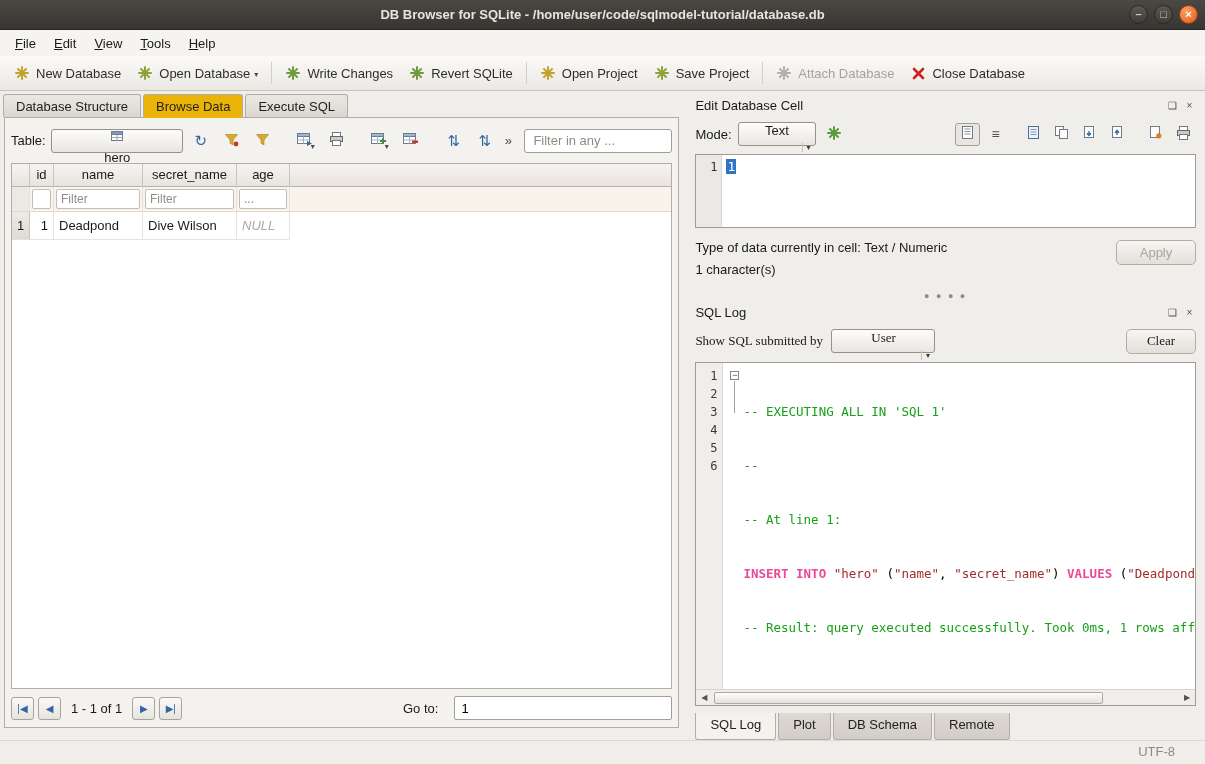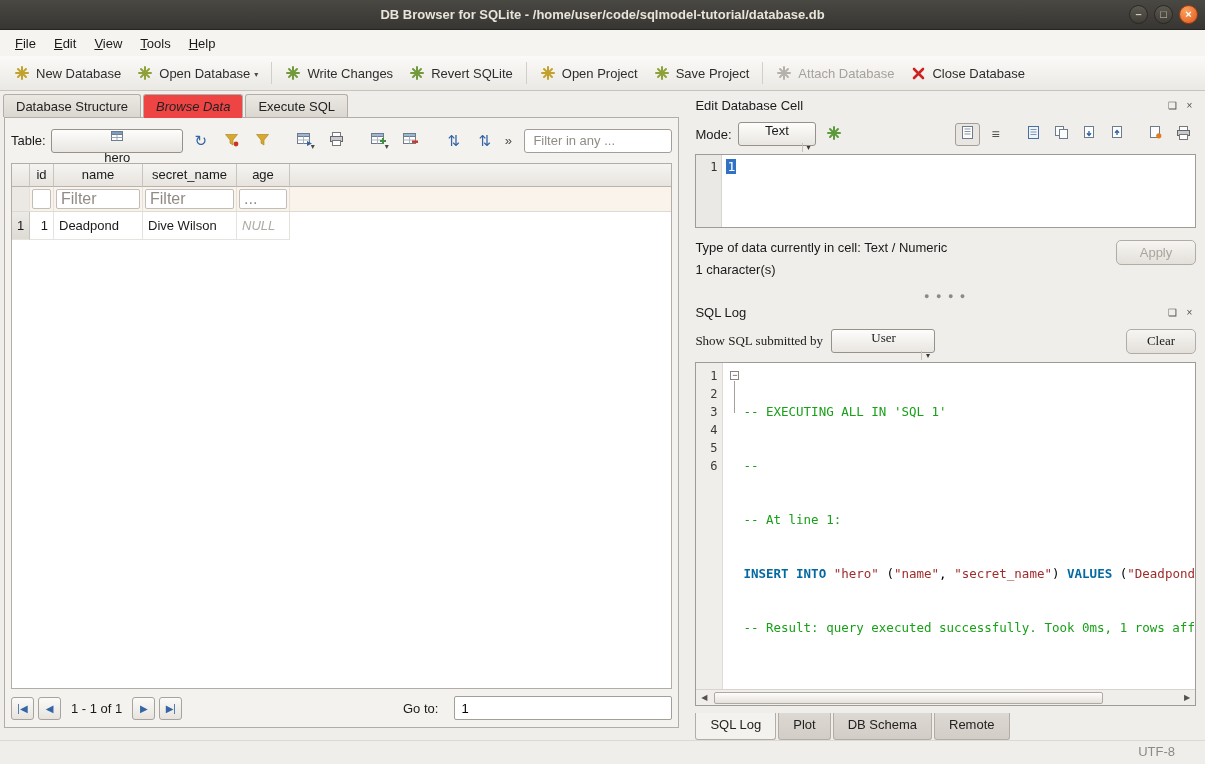--- a/index.html
+++ b/index.html
@@ -39,21 +39,21 @@
   .tb-icon { display:inline-flex; width:16px; height:16px; align-items:center; justify-content:center; }
   
   .main { display:flex; height:649px; }
   .left { width:707px; position:relative; }
   .tabbar { display:flex; padding:3px 0 0 3px; height:26px; }
   .tab {
     padding:4px 12px 4px; margin-right:2px; color:#222;
     background:linear-gradient(#ebe8e3,#dbd7d0); border:1px solid #b2aea7;
     border-bottom:none; border-radius:3px 3px 0 0; position:relative; z-index:1;
   }
-  .tab.active { background:#ef4444; z-index:3; padding-bottom:6px; margin-bottom:-1px;font-style:italic; }
+  .tab.active { background:#eab308; z-index:3; padding-bottom:6px; margin-bottom:-1px; }
   .panel-frame {
     position:absolute; top:26px; left:4px; right:6px; bottom:12px;
     border:1px solid #b2aea7; background:#f4f2ee; z-index:2;
   }
   .controls-row { display:flex; align-items:center; padding:7px 6px 0 6px; height:38px; gap:5px; }
   .label { white-space:nowrap; }
   .combo {
     display:flex; align-items:center; gap:5px; height:24px; padding:0 4px 0 5px;
     border:1px solid #96928b; border-radius:3px;
     background:linear-gradient(#fdfdfc,#e9e6e1);
@@ -71,21 +71,21 @@
   
   .table-area { position:absolute; top:45px; left:6px; right:6px; bottom:38px; border:1px solid #b2aea7; background:#fff; overflow:hidden; }
   .grid-row { display:flex; }
   .hcell {
     height:23px; background:linear-gradient(#f6f4f1,#e7e4df);
     border-right:1px solid #c9c5be; border-bottom:1px solid #b8b4ad;
     text-align:center; line-height:22px; overflow:hidden; white-space:nowrap;
   }
   .frow { background:#faf3ec; border-bottom:1px solid #ddd9d3; }
   .fcell { height:24px; padding:2px; border-right:1px solid #e4e0da; }
-  .cell-filter { width:100%; height:20px; border:1px solid #c2beb7; border-radius:2px; padding:0 4px; font-size:16px; background:#fff; }
+  .cell-filter { width:100%; height:20px; border:1px solid #c2beb7; border-radius:2px; padding:0 4px; font-size:12px; background:#fff; }
   .dcell { height:28px; line-height:27px; padding:0 5px; border-right:1px solid #e6e3de; border-bottom:1px solid #e6e3de; white-space:nowrap; overflow:hidden; }
   .rowhdr { background:linear-gradient(#edebe7,#dedad4); border-right:1px solid #c9c5be; text-align:center; padding:0; }
   .null { color:#aeaaa3; font-style:italic; }
   .c0 { width:18px; } .c1 { width:24px; } .c2 { width:89px; } .c3 { width:94px; } .c4 { width:53px; } .cfill { flex:1; border-right:none; }
   
   .bottom-nav { position:absolute; bottom:5px; left:6px; right:6px; height:28px; display:flex; align-items:center; gap:4px; }
   .nav-btn {
     width:23px; height:23px; border:1px solid #a8a49d; border-radius:3px;
     background:linear-gradient(#fbfaf8,#e7e4df); color:#3465a4; font-size:10px;
     display:flex; align-items:center; justify-content:center; white-space:nowrap;
@@ -118,21 +118,21 @@
   .splitter { height:12px; display:flex; align-items:center; justify-content:center; color:#8e8a83; font-size:9px; letter-spacing:2px; }
   .show-row { display:flex; align-items:center; gap:8px; height:34px; margin-top:2px;font-family:Liberation Serif, serif; }
   .clear-pos { margin-left:auto; width:70px; }
   
   .sql-box { flex:1; border:1px solid #a09c95; background:#fff; margin-top:4px; display:flex; flex-direction:column; overflow:hidden; }
   .sql-main { flex:1; display:flex; overflow:hidden; position:relative; }
   .sql-gutter { width:27px; background:#f0eeea; border-right:1px solid #dedad4; text-align:right; padding:4px 5px 0 0; color:#3c3a36; font-family:"DejaVu Sans Mono",monospace; font-size:12px; line-height:18px; }
   .sql-code { flex:1; padding:4px 0 0 20px; font-family:"DejaVu Sans Mono",monospace; font-size:12.5px; line-height:18px; white-space:pre; overflow:hidden; position:relative; }
   .sql-line { height:18px; }
   .tok-comment { color:#18a018; }
-  .tok-kw { color:#0369a1; font-weight:bold; }
+  .tok-kw { color:#ec4899; font-weight:bold; }
   .tok-str { color:#a02c2c; }
   .tok-pl { color:#000; }
   .fold-box { position:absolute; left:34px; top:8px; width:9px; height:9px; border:1px solid #8a867f; background:#fff; font-size:9px; line-height:7px; text-align:center; color:#3c3a36; }
   .fold-line { position:absolute; left:38px; top:18px; width:1px; height:32px; background:#a5a19a; }
   .hscroll { height:16px; background:#f0eeea; border-top:1px solid #d7d3cd; display:flex; align-items:center; }
   .scroll-arrow { width:16px; height:15px; display:flex; align-items:center; justify-content:center; font-size:8px; color:#55524c; }
   .scroll-thumb { height:12px; flex:0 0 78%; margin:0 2px; border:1px solid #aeaaa3; border-radius:2px; background:linear-gradient(#fdfdfc,#e5e2dc); }
   .scroll-track-gap { flex:1; }
   
   .dock-tabs { display:flex; gap:2px; height:27px; margin-top:7px; }

